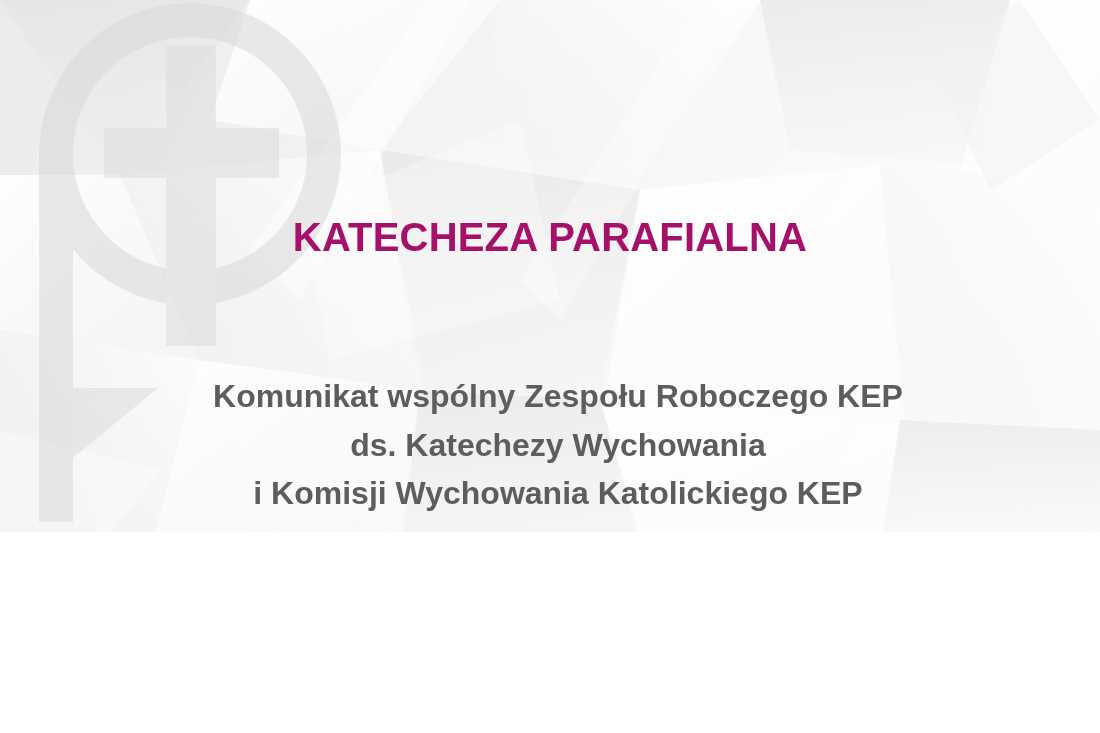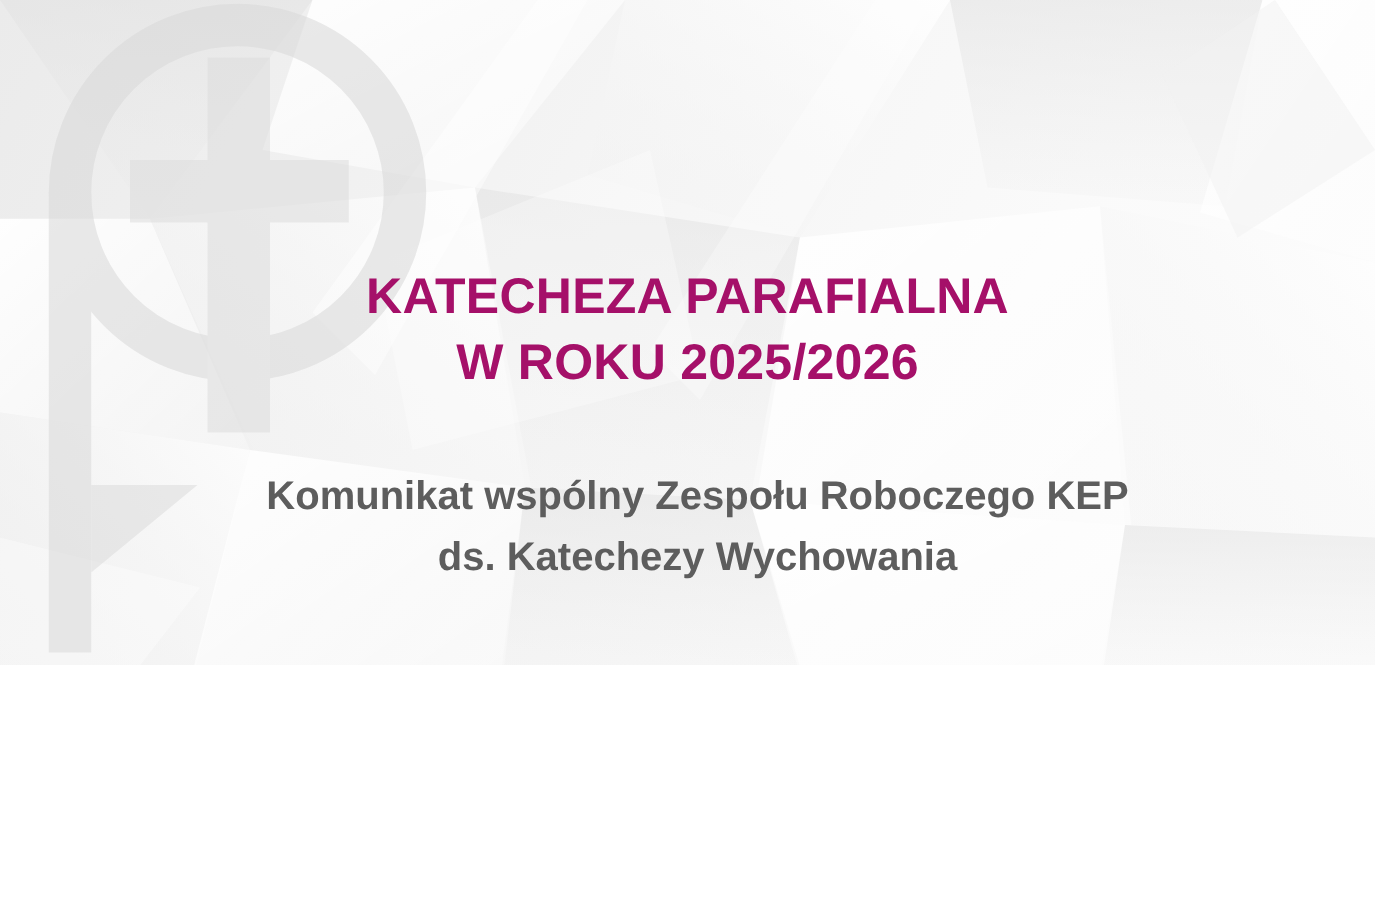--- a/index.html
+++ b/index.html
@@ -200,26 +200,26 @@
     <polygon points="65,430 150,430 65,500" fill="#dcdcdc"></polygon>
 
     <g fill="#dddddd">
       <rect x="158" y="88" width="50" height="300"></rect>
       <rect x="96" y="170" width="175" height="50"></rect>
     </g>
   </svg>
 
   <div class="headline">
     <span class="hl-line">KATECHEZA PARAFIALNA</span>
-    <span class="hl-line">W ROKU 2025/2026</span>
   </div>
 
   <div class="subtitle">
     <span class="sub-line">Komunikat wspólny Zespołu Roboczego KEP</span>
     <span class="sub-line">ds. Katechezy Wychowania</span>
+    <span class="sub-line">i Komisji Wychowania Katolickiego KEP</span>
   </div>
 
   <div class="band-wrap">
     <div class="band-top-hair"></div>
     <div class="band-main"></div>
     <div class="band-glow"></div>
   </div>
 
   <div class="lower"></div>
 

